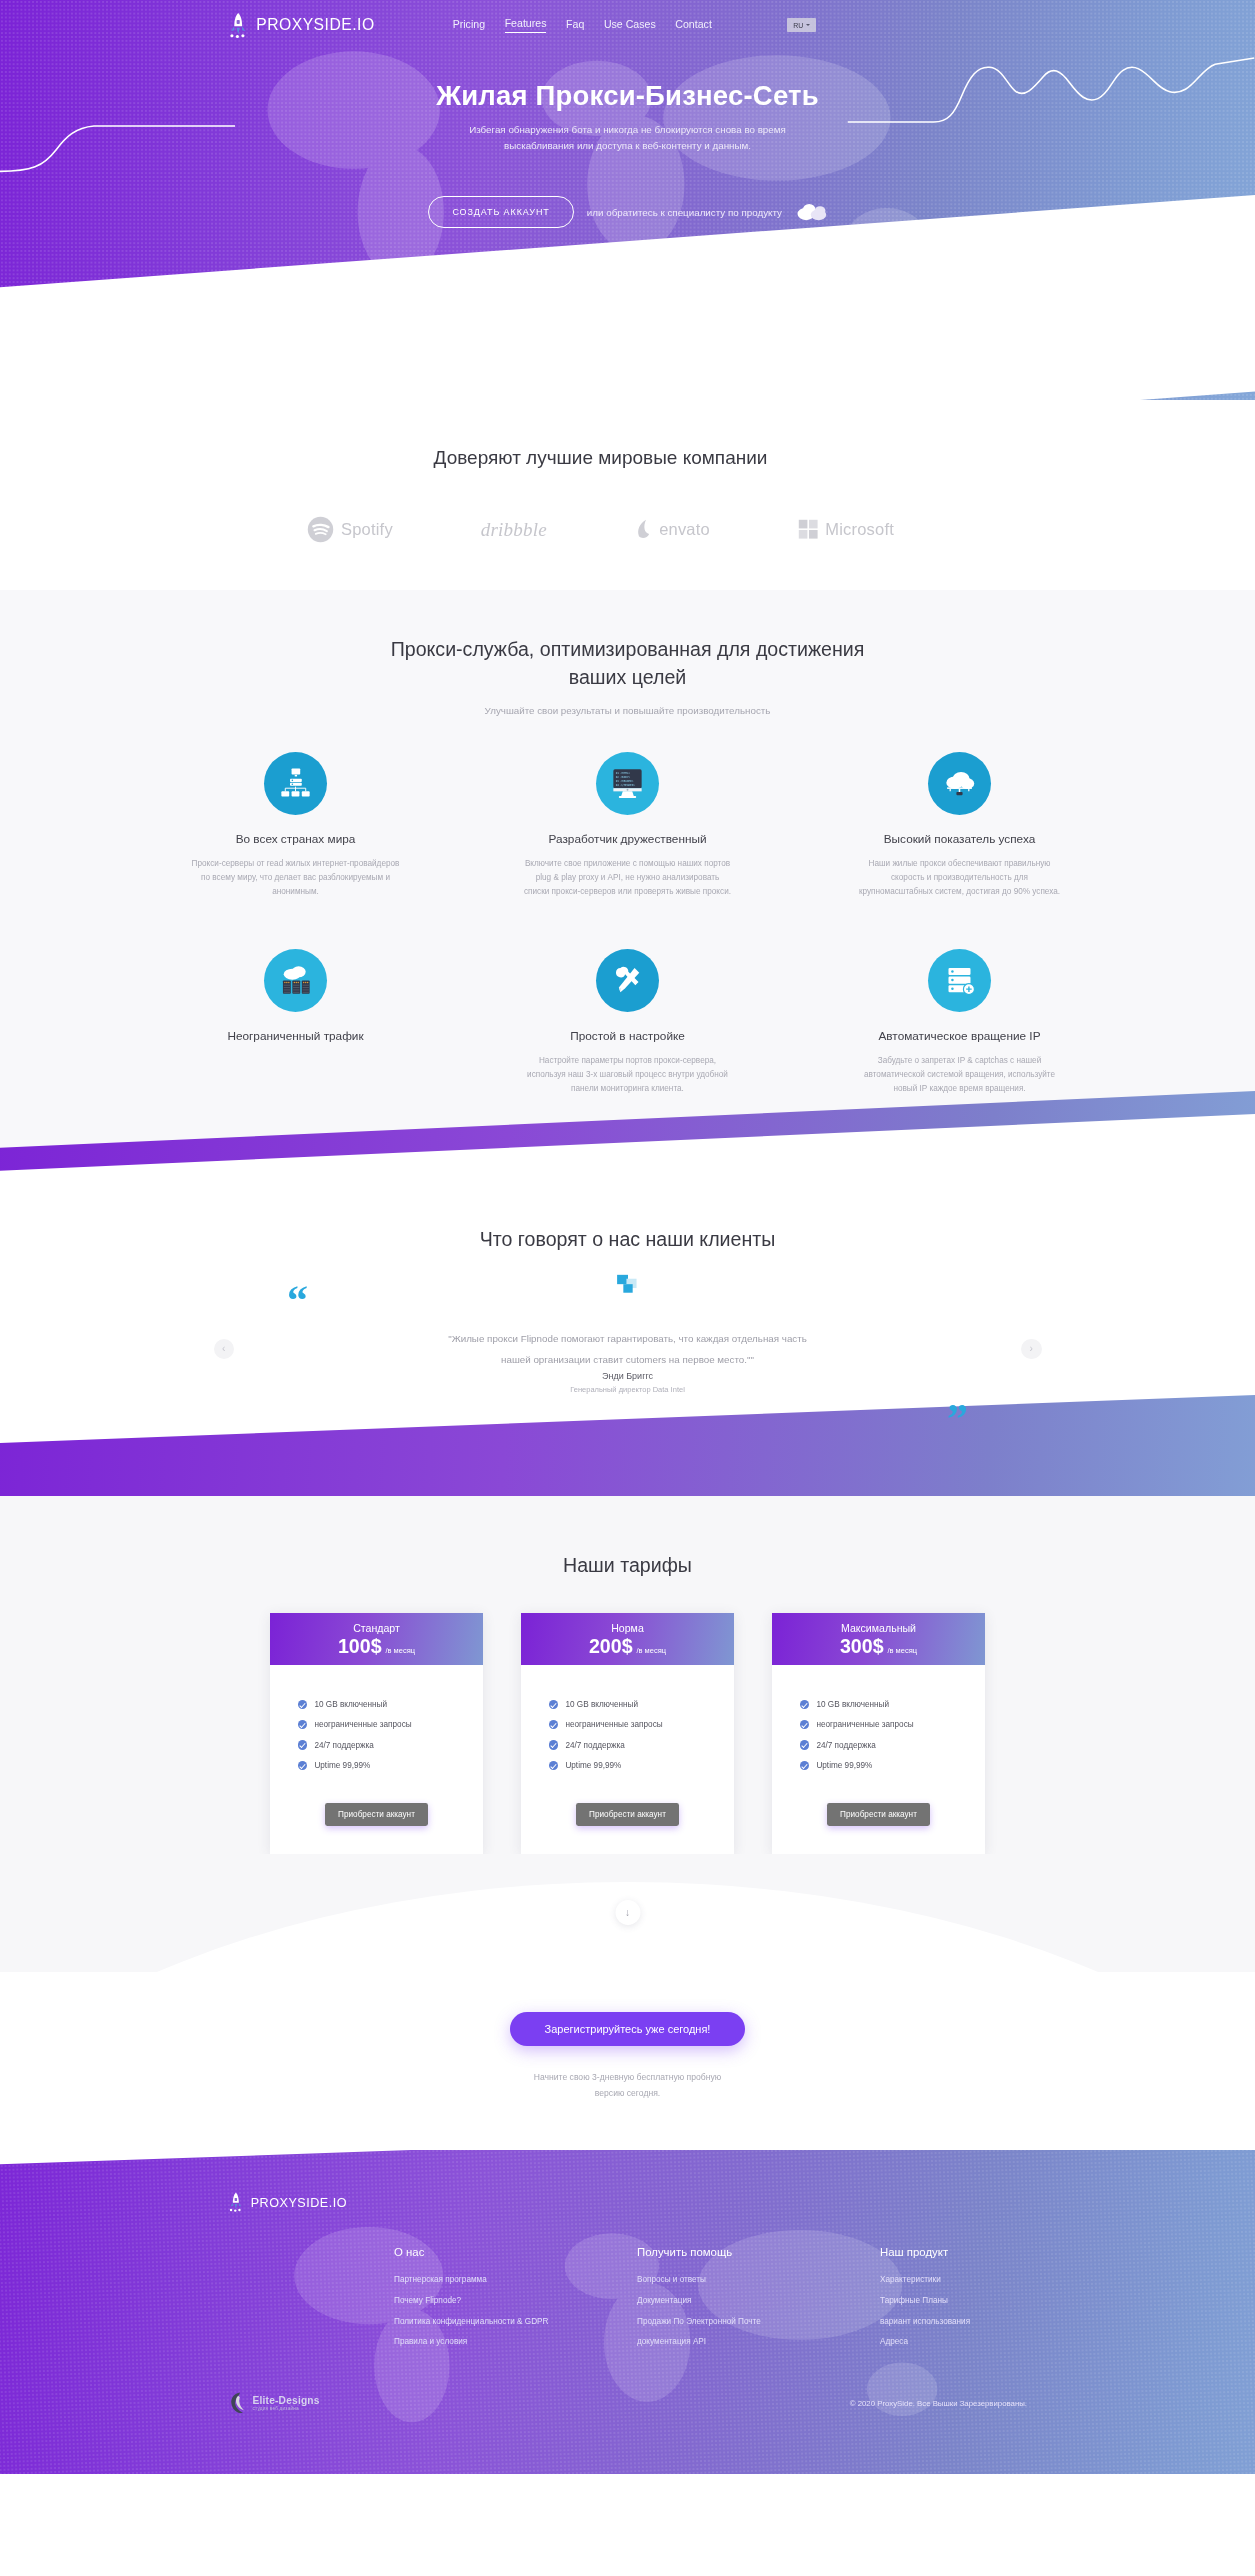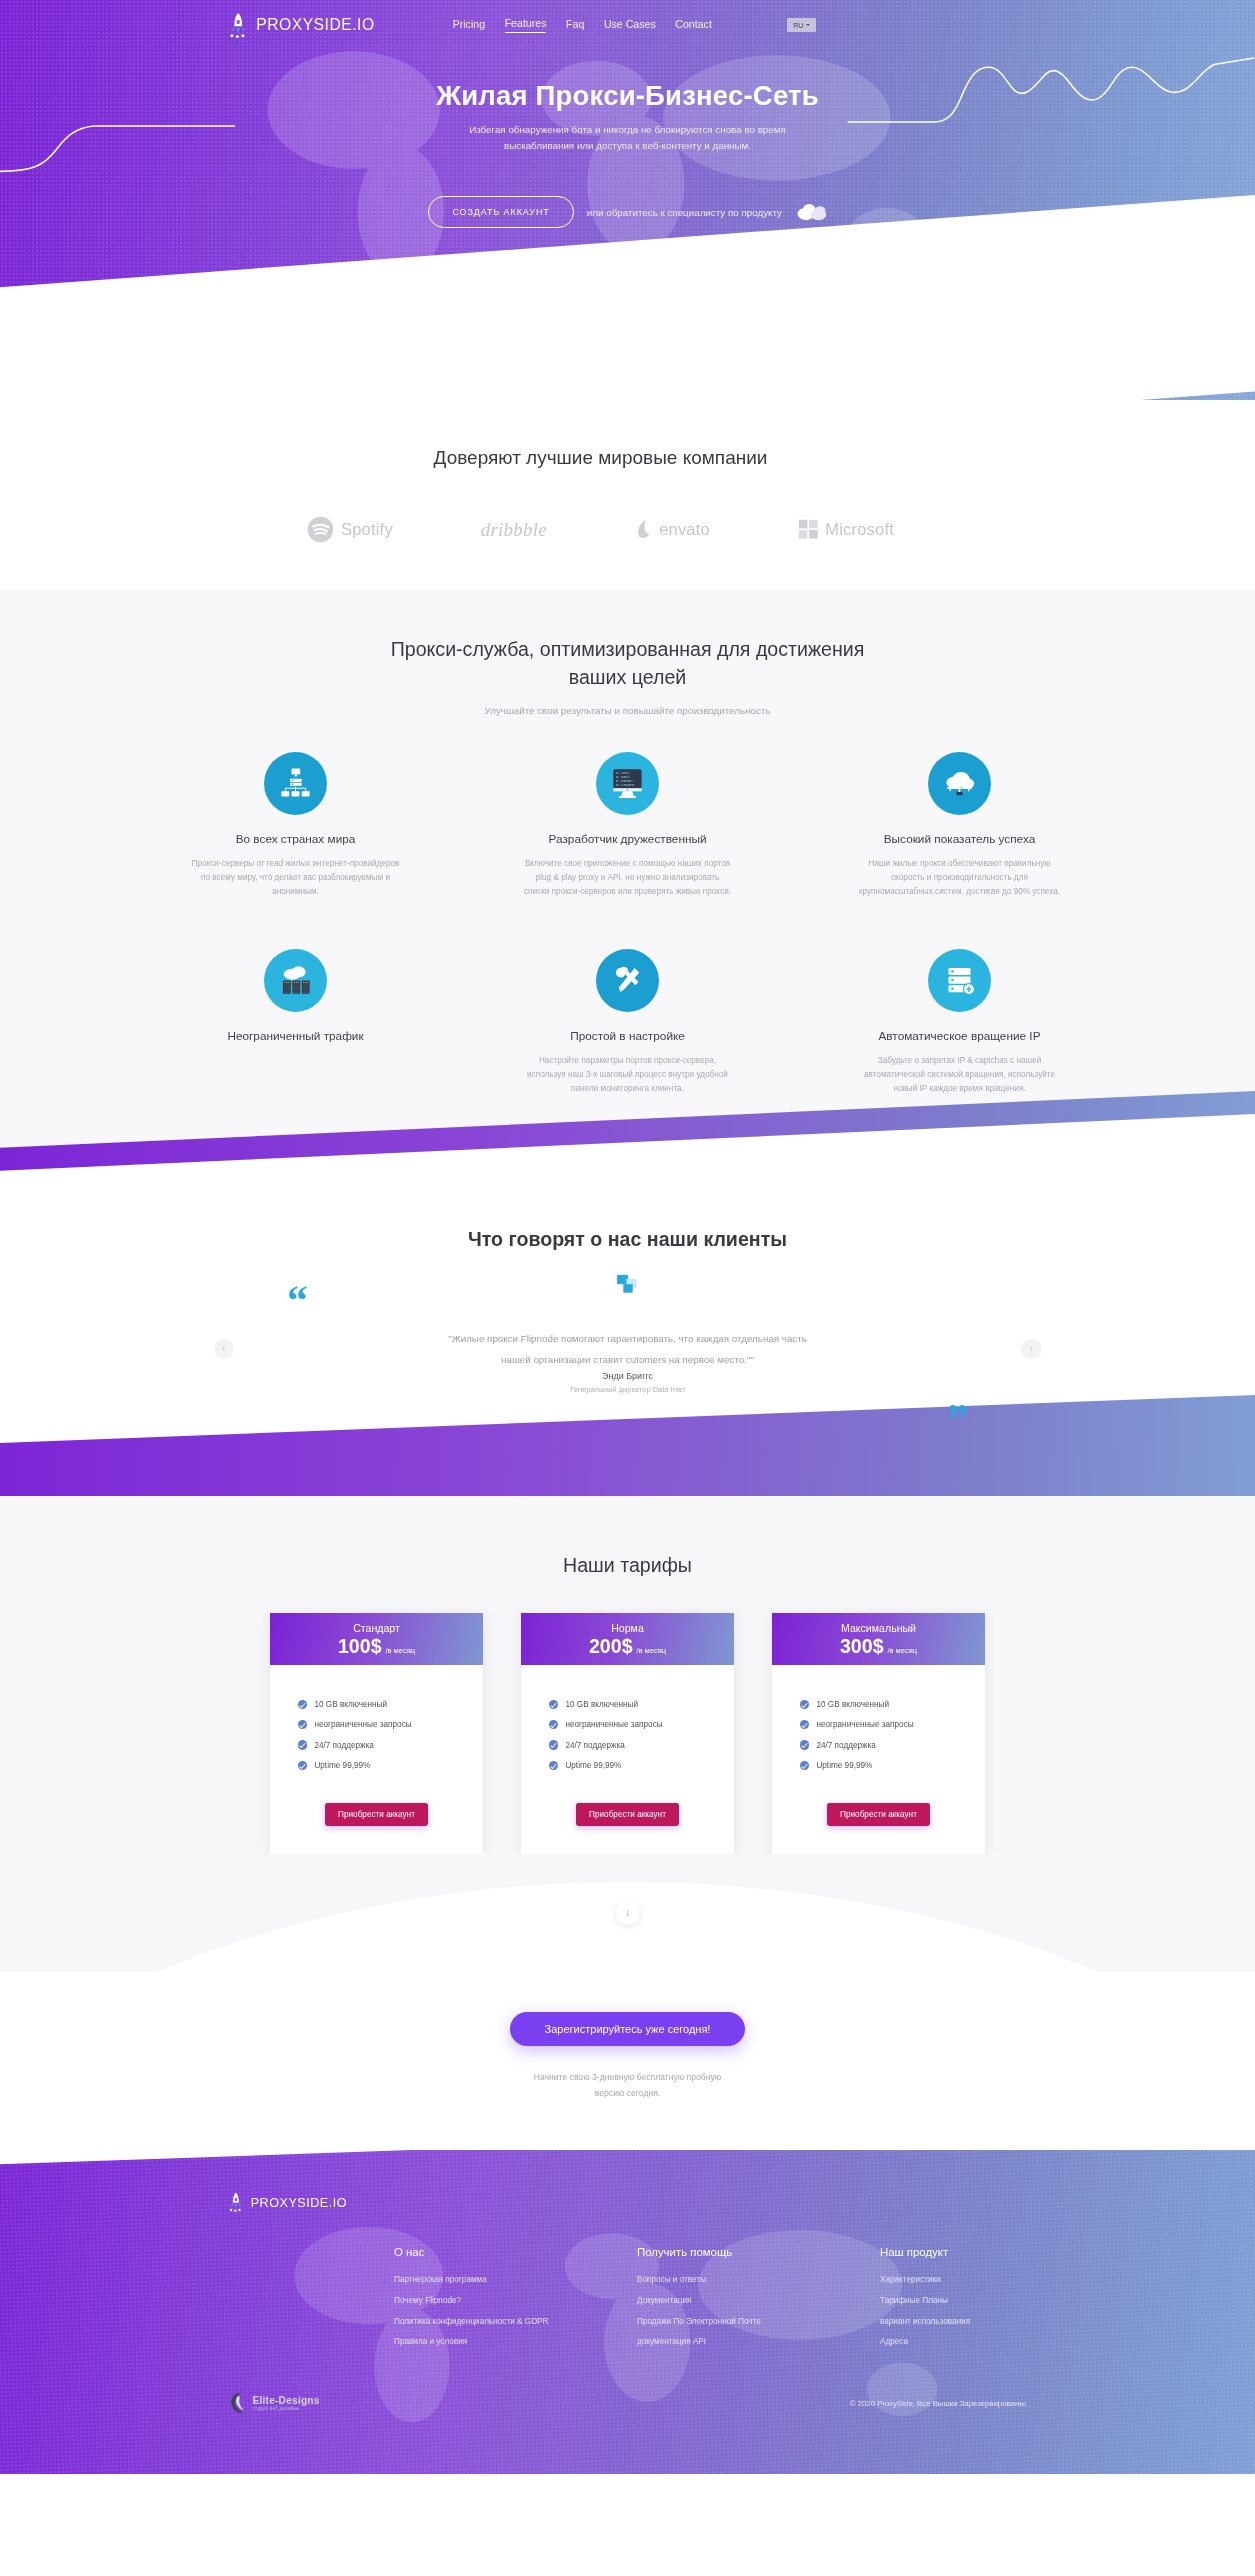--- a/index.html
+++ b/index.html
@@ -118,21 +118,21 @@
   .testi-slant-top-mask {
     position: absolute; top: 22px; left: -47px; width: 1381px; height: 102px;
     background: #ffffff; transform: rotate(-2.6deg); transform-origin: left top;
   }
   .testi-slant-bot {
     position: absolute; bottom: -67px; left: -47px; width: 1381px; height: 118px;
     background: linear-gradient(95deg, #7b22d6 0%, #8a48d6 40%, #7d7fcb 75%, #84a7d8 100%);
     transform: rotate(-2.2deg); transform-origin: left bottom;
   }
   .testi { position: relative; z-index: 5; padding: 77px 0 67px; text-align: center; }
-  .testi-title { font-size: 19.6px; color: #3a3a43; font-weight: 700; }
+  .testi-title { font-size: 19.6px; color: #3a3a43; font-weight: 400; }
   .testi-stage { position: relative; width: 706px; margin: 20.4px auto 0; min-height: 157px; }
   .qmark { position: absolute; color: #29a8dd; font-size: 42px; font-weight: 700; line-height: 1; font-family: "Liberation Serif", serif; }
   .qmark.tl { left: 12.6px; top: 7.8px; }
   .qmark.br { right: 12.6px; bottom: -11px; }
   .flag-ico { position: absolute; left: 339px; top: 1.6px; }
   .testi-quote {
     font-size: 9.8px; color: #9e9ea8; line-height: 2.2; padding: 56px 61px 0;
   }
   .testi-author { font-size: 9px; color: #5a5a64; }
   .testi-role { margin-top: 3.9px; font-size: 7.5px; color: #b0b0ba; }
@@ -163,21 +163,21 @@
   .plan-period { font-size: 7.5px; font-weight: 400; }
   .plan-feats { padding: 35px 0 0 28px; }
   .plan-feat { display: flex; align-items: center; gap: 7px; margin-bottom: 11px; font-size: 8.2px; color: #55555f; }
   .check { width: 9.4px; height: 9.4px; border-radius: 50%; background: #5b7fd4; position: relative; flex: none; }
   .check::after {
     content: ""; position: absolute; left: 2.7px; top: 2px; width: 2.4px; height: 4.7px;
     border: solid #ffffff; border-width: 0 1.1px 1.1px 0; transform: rotate(42deg);
   }
   .plan-btn-row { padding: 22px 0 28px; display: flex; justify-content: center; }
   .btn-purple {
-    background: #be185d; color: #ffffff; border: none; font-size: 8.2px;
+    background: #737373; color: #ffffff; border: none; font-size: 8.2px;
     padding: 7px 13.3px; border-radius: 2.4px; cursor: pointer; font-family: inherit;
     box-shadow: 0 2.4px 7px rgba(123,63,242,.32);
   }
   .scroll-zone { position: relative; width: 1255px; height: 118px; background: #f7f7f9; overflow: hidden; }
   .scroll-dome {
     position: absolute; left: -173px; top: 28px; width: 1601px; height: 471px;
     background: #ffffff; border-radius: 50% 50% 0 0 / 100% 100% 0 0;
   }
   .scroll-circle {
     position: absolute; left: 50%; top: 46px; transform: translateX(-50%);

